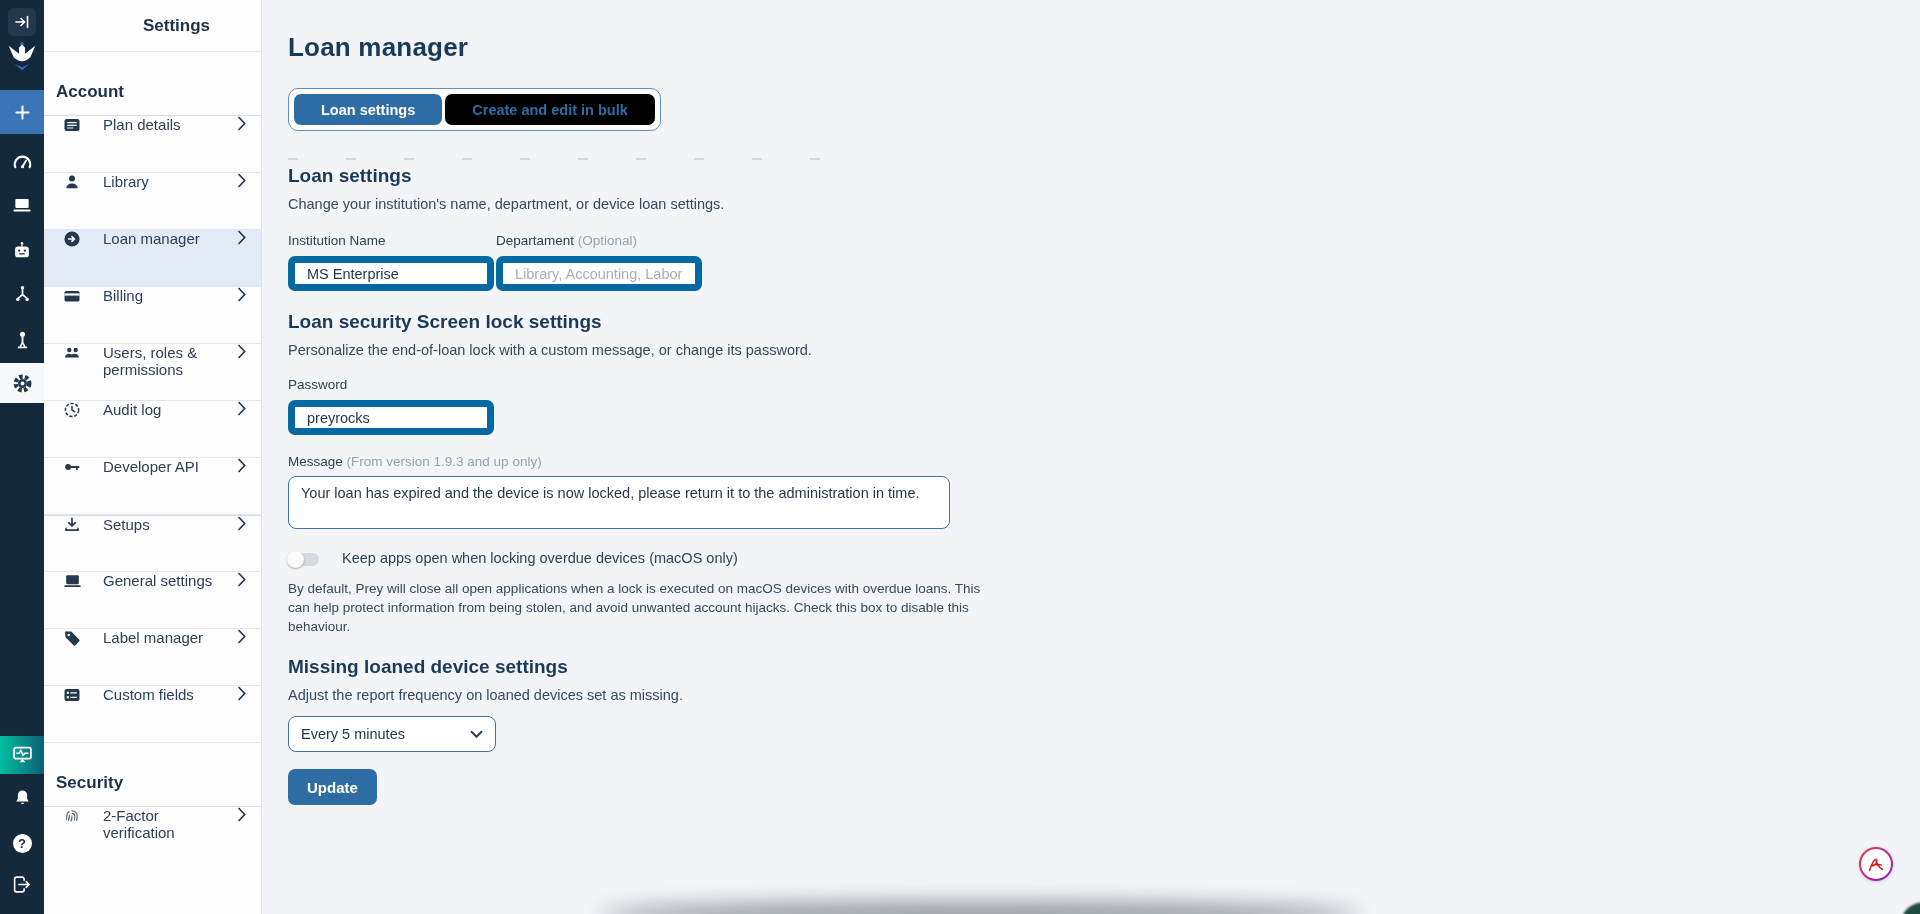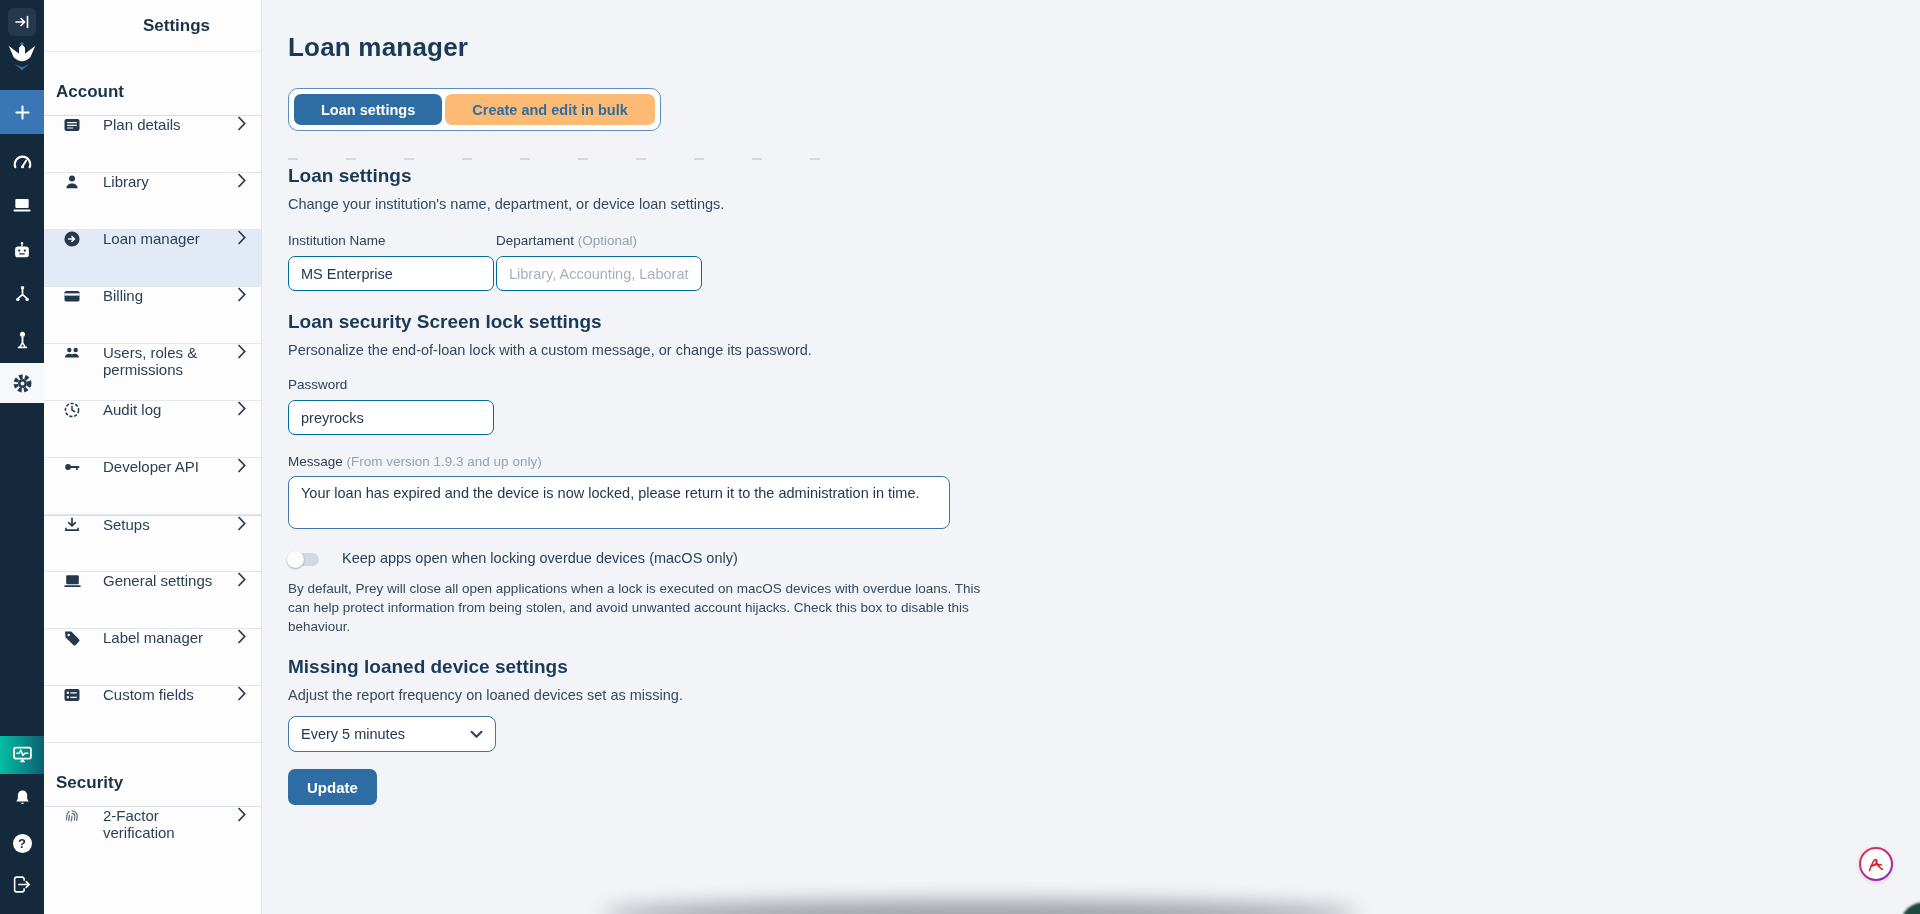--- a/index.html
+++ b/index.html
@@ -44,30 +44,30 @@
   .side-item .chev { width:10px; height:15px; }
 
   
   .main { position:absolute; left:262px; top:0; right:0; bottom:0; padding-left:26px; }
   h1 { margin-top:32px; font-size:26px; color:#1b3a57; letter-spacing:.2px; }
   .tabs { margin-top:25px; display:inline-flex; gap:3px; padding:5px; background:#fff;
     border:1px solid #5e8fc4; border-radius:10px; }
   .tab { height:31px; padding:0 27px; display:flex; align-items:center; border-radius:7px;
     font-size:14.5px; font-weight:bold; cursor:pointer; }
   .tab.active { background:#2e6da4; color:#fff; }
-  .tab.inactive { background:#fdba74; color:#2e6da4; }
+  .tab.inactive { background:#000000; color:#2e6da4; }
   .clip-artifact { margin-top:27px; width:548px; height:2px; opacity:.55;
     background:repeating-linear-gradient(90deg,#b9c0ca 0 10px,transparent 10px 58px); }
   h2 { margin-top:5px; font-size:19px; color:#1b3a57; }
   h2.gap { margin-top:20px; }
   .desc { margin-top:9px; font-size:14.5px; color:#36495d; }
   .fields-row { margin-top:21px; display:flex; gap:2px; }
   .field-label { font-size:13.5px; color:#2c4257; margin-bottom:8px; }
   .field-label .opt { color:#97a2b0; }
-  input.text { width:206px; height:35px; border:1px solid #0369a1; border-radius:7px;
+  input.text { width:206px; height:35px; border:7px solid #0369a1; border-radius:7px;
     padding:0 12px; font-size:14.5px; color:#23384e; background:#fff;
     font-family:"Liberation Sans", sans-serif; outline:none; }
   input.text::placeholder { color:#a7b0bc; }
   .lbl-row { margin-top:19px; }
   textarea.msg { margin-top:7px; width:662px; height:53px; border:1px solid #3e73ac; border-radius:8px;
     padding:8px 12px; font-size:14.5px; color:#23384e; background:#fff; resize:none;
     font-family:"Liberation Sans", sans-serif; outline:none; display:block; }
   .toggle-row { margin-top:21px; display:flex; align-items:flex-end; gap:23px; }
   .toggle { width:31px; height:13px; border-radius:7px; background:#d4d9df; position:relative; cursor:pointer; }
   .toggle .knob { position:absolute; left:-1px; top:-2px; width:17px; height:17px; border-radius:50%;

